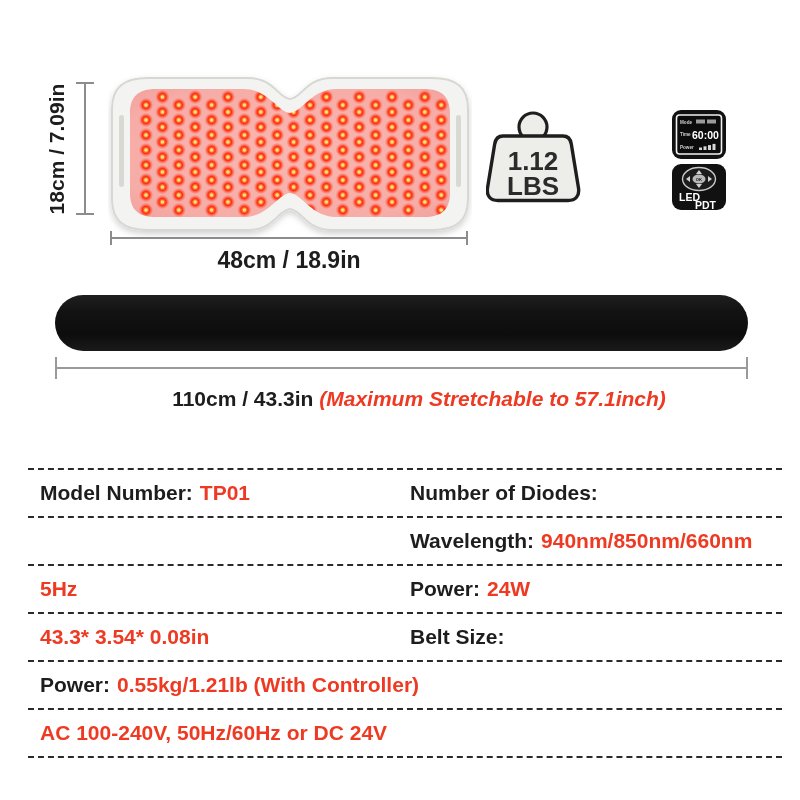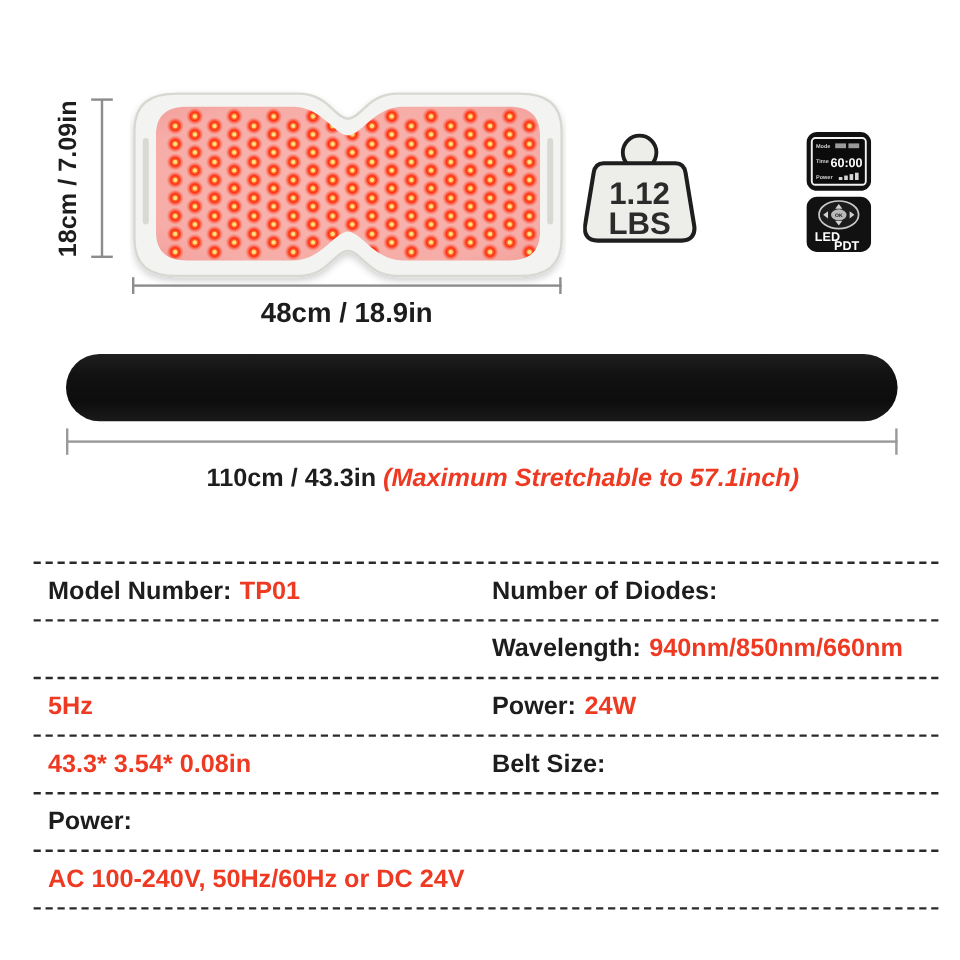--- a/index.html
+++ b/index.html
@@ -468,20 +468,21 @@
       <div class="spec-cell left">
         <span class="val">43.3* 3.54* 0.08in</span>
       </div>
       <div class="spec-cell right">
         <span class="lbl">Belt Size:</span>
       </div>
     </div>
     <div class="spec-row">
       <div class="spec-cell left">
         <span class="lbl">Power:</span>
+        <span class="val">0.55kg/1.21lb (With Controller)</span>
       </div>
     </div>
     <div class="spec-row">
       <div class="spec-cell left">
         <span class="val">AC 100-240V, 50Hz/60Hz or DC 24V</span>
       </div>
     </div>
   </div>
 
 </body></html>

